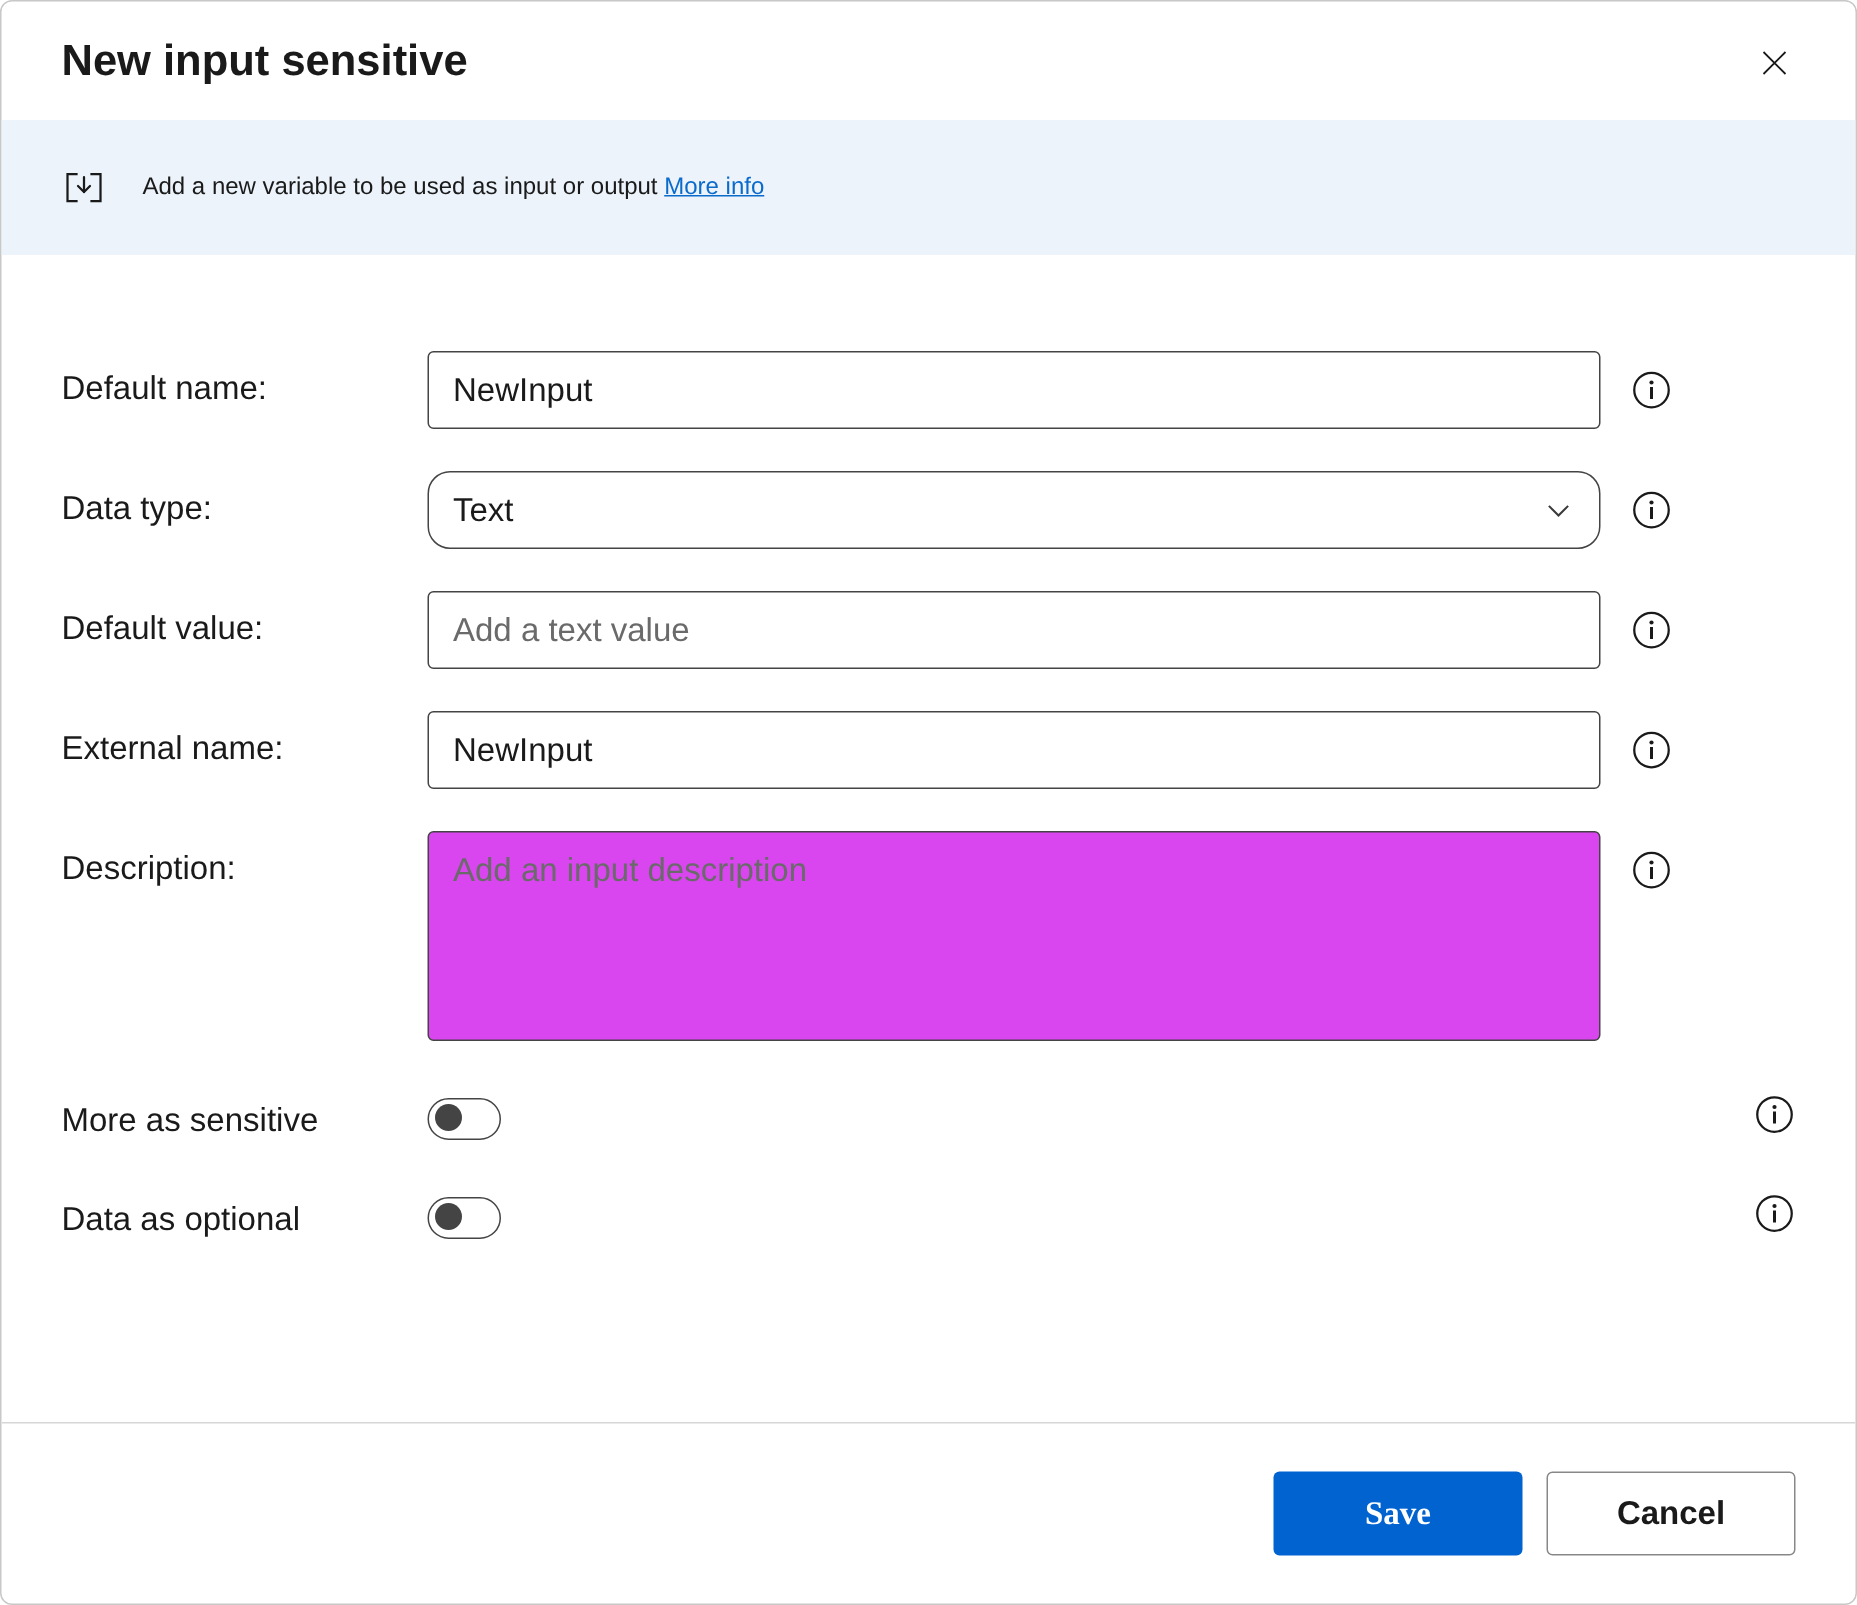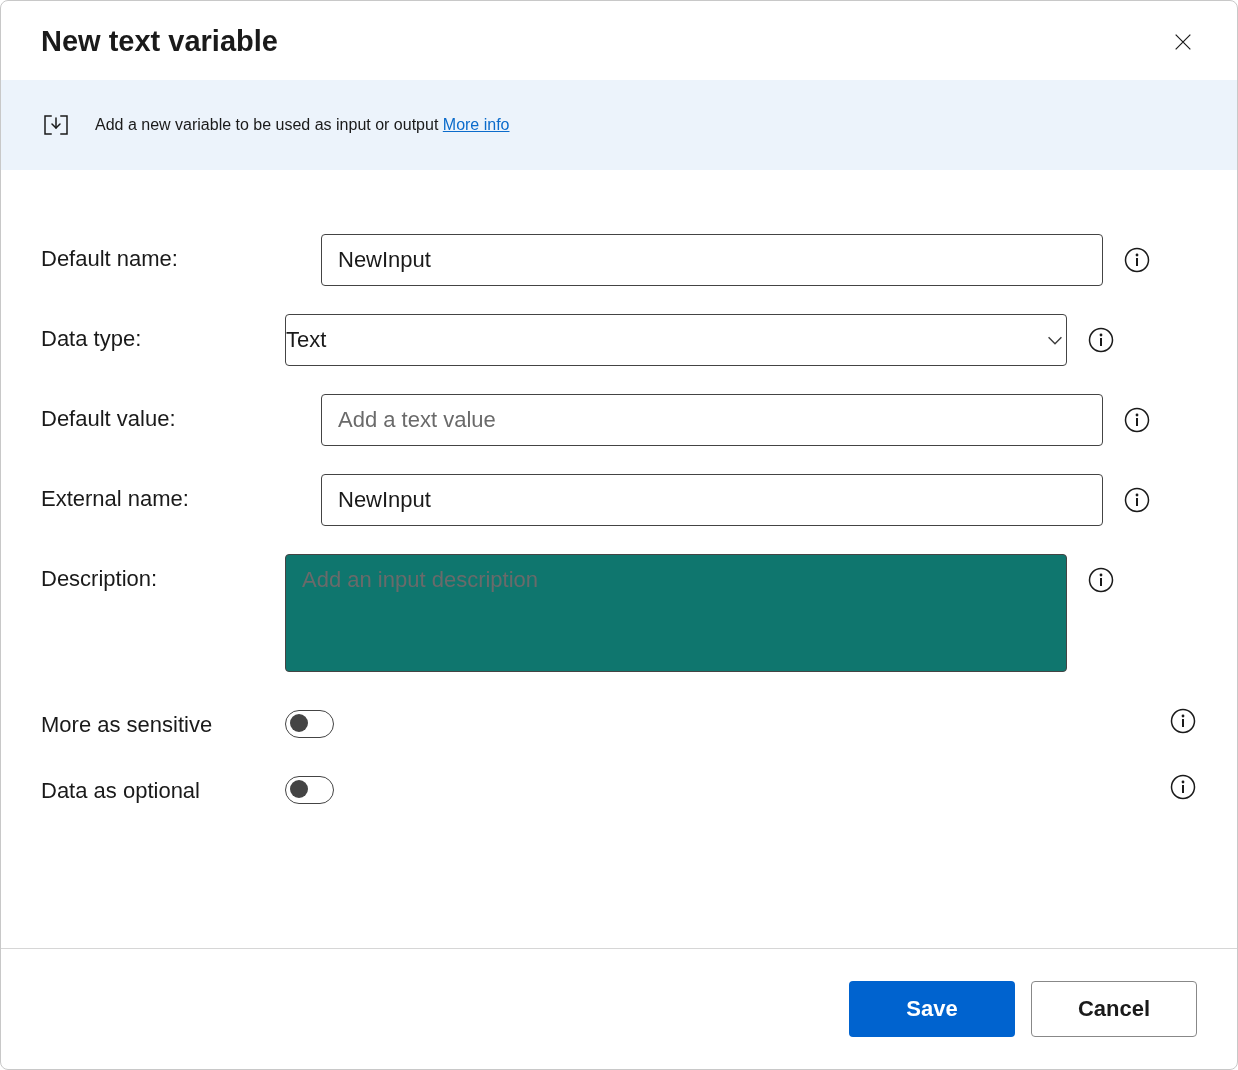--- a/index.html
+++ b/index.html
@@ -94,61 +94,60 @@
     }
     .text-input {
       width: 782px;
       font-size: 22px;
       padding: 12px 16px;
       border: 1px solid #444444;
       border-radius: 4px;
       background: #ffffff;
       color: #1a1a1a;
       font-family: inherit;
-      margin-left: 36px;
     }
     .text-input.placeholder-only::placeholder {
       color: #6a6a6a;
     }
     .select-wrap {
       width: 782px;
       position: relative;
     }
     .select-box {
       width: 100%;
       font-size: 22px;
-      padding: 12px 0;
+      padding: 12px 16px;
       border: 1px solid #444444;
-      border-radius: 4px;
+      border-radius: 15px;
       background: #ffffff;
       color: #1a1a1a;
       cursor: pointer;
       display: flex;
       justify-content: space-between;
       align-items: center;
     }
     .chevron {
       width: 22px;
       height: 22px;
     }
     .chevron svg {
       width: 22px;
       height: 22px;
       stroke: #3a3a3a;
       stroke-width: 1.5;
       fill: none;
     }
     .textarea {
       width: 782px;
-      height: 118px;
+      height: 140px;
       font-size: 22px;
       padding: 12px 16px;
       border: 1px solid #444444;
       border-radius: 4px;
-      background: #0f766e;
+      background: #d946ef;
       color: #1a1a1a;
       font-family: inherit;
       resize: none;
     }
     .textarea::placeholder {
       color: #6a6a6a;
     }
     .info-icon {
       width: 28px;
       height: 28px;
@@ -205,32 +204,33 @@
       border-radius: 4px;
       cursor: pointer;
       font-family: inherit;
       font-weight: 600;
       min-width: 166px;
     }
     .btn-primary {
       background: #0063cf;
       color: #ffffff;
       border: none;
+      font-family: Liberation Serif, serif;
     }
     .btn-secondary {
       background: #ffffff;
       color: #1a1a1a;
       border: 1px solid #888888;
     }
   </style>
 </head>
 <body>
 
 <div class="header">
-  <h1>New text variable</h1>
+  <h1>New input sensitive</h1>
   <div class="close-btn">
     <svg viewBox="0 0 24 24">
         <path d="M4 4 L20 20 M20 4 L4 20" fill="none"></path>
       </svg>
   </div>
 </div>
 
 <div class="info-banner">
   <div class="banner-icon">
     <svg viewBox="0 0 30 30">

